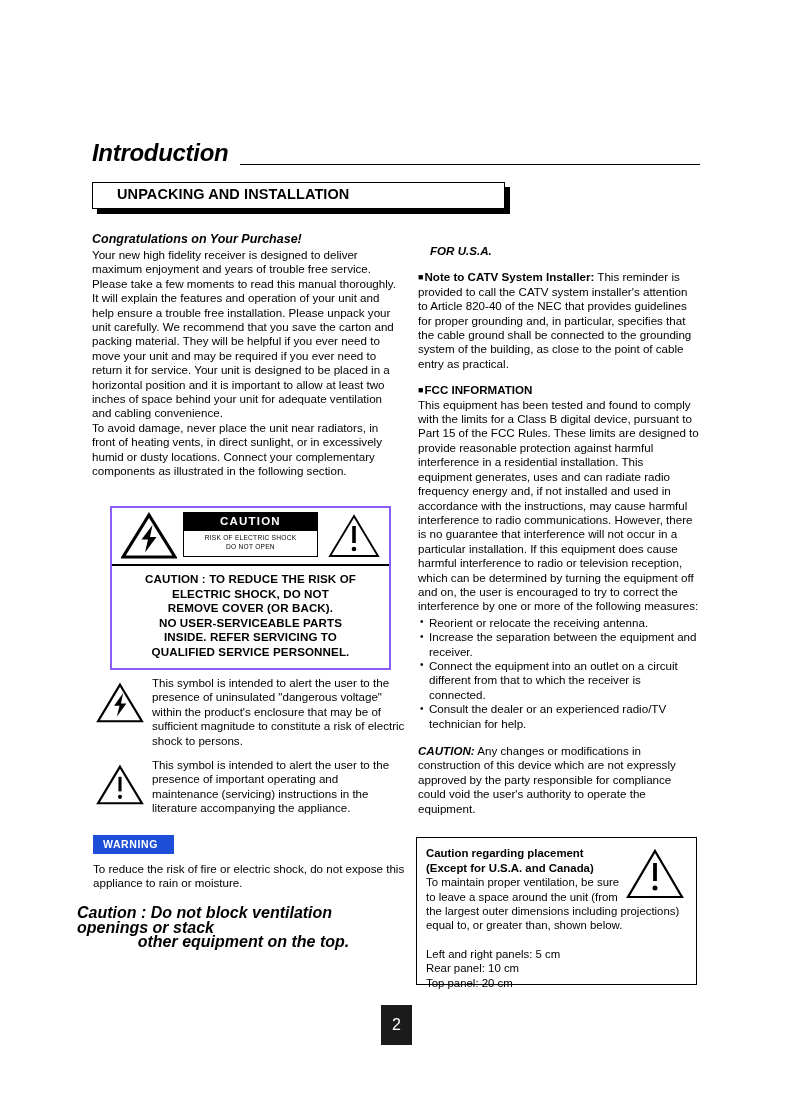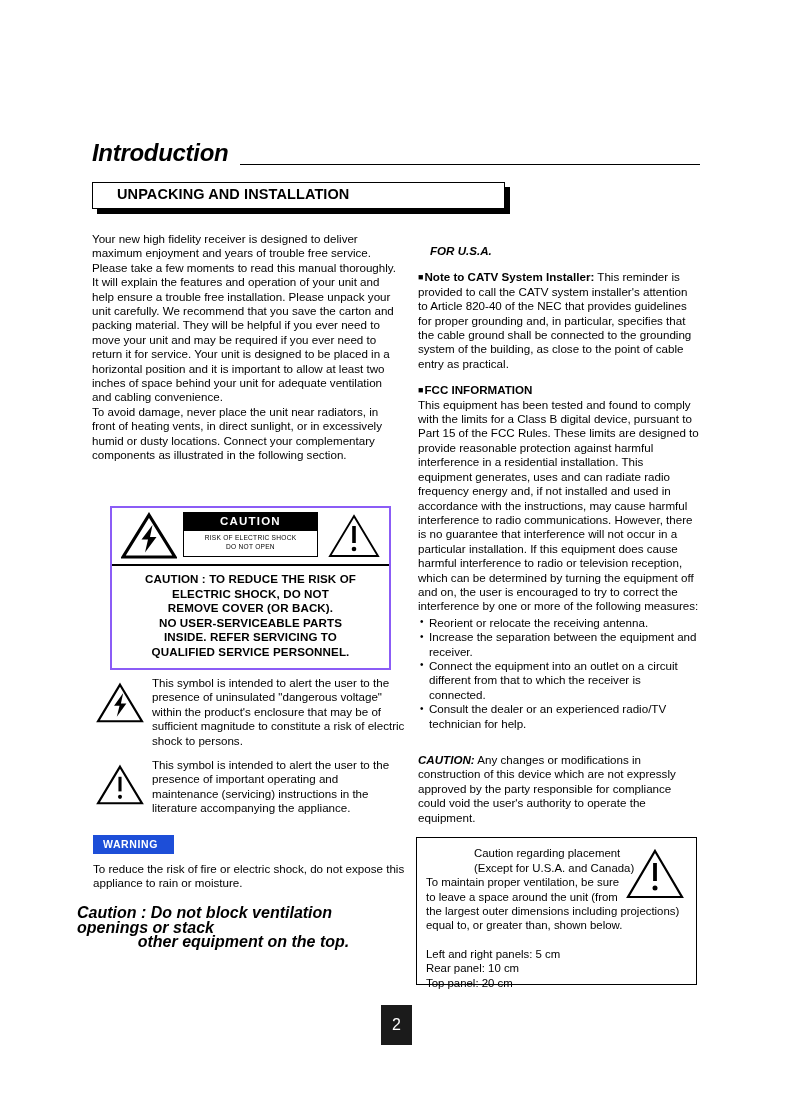--- a/index.html
+++ b/index.html
@@ -291,23 +291,22 @@
     line-height: 14.4px;
   }
   .placement-tri {
     position: absolute;
     right: 12px;
     top: 10px;
     width: 58px;
     height: 52px;
   }
   .placement-head {
-    font-weight: normal;
+    font-weight: bold;
     line-height: 14.6px;
-    margin-left: 48px;
   }
   .placement-narrow { width: 198px; }
   .placement-wide { width: 263px; }
   .placement-spacer { height: 14px; }
 
   
   .page-num {
     position: absolute;
     left: 381px;
     top: 1005px;
@@ -332,20 +331,21 @@
     <div class="header-rule"></div>
   </div>
 
   <div class="section-box-wrap">
     <div class="section-box-shadow"></div>
     <div class="section-box"></div>
     <div class="section-box-label">UNPACKING AND INSTALLATION</div>
   </div>
 
   <div class="col-left">
+    <div class="h-ital">Congratulations on Your Purchase!</div>
     <p class="para">Your new high fidelity receiver is designed to deliver maximum enjoyment and years of trouble free service. Please take a few moments to read this manual thoroughly. It will explain the features and operation of your unit and help ensure a trouble free installation. Please unpack your unit carefully. We recommend that you save the carton and packing material. They will be helpful if you ever need to move your unit and may be required if you ever need to return it for service. Your unit is designed to be placed in a horizontal position and it is important to allow at least two inches of space behind your unit for adequate ventilation and cabling convenience.</p>
     <p class="para">To avoid damage, never place the unit near radiators, in front of heating vents, in direct sunlight, or in excessively humid or dusty locations. Connect your complementary components as illustrated in the following section.</p>
   </div>
 
   <div class="caution-panel">
     <div class="caution-top">
 
       <svg class="tri-bolt" viewBox="0 0 56 48">
         <path d="M28 3 L54 45 L2 45 Z" fill="none" stroke="#000" stroke-width="3.2" stroke-linejoin="miter"></path>
         <path d="M31.5 13 L20.5 27.5 L27 27.5 L24 40.5 L35.5 25 L29 25 Z" fill="#000"></path>
@@ -412,21 +412,21 @@
     <p class="para" style="margin-top:12px;"><span class="sq-bullet">■</span><span class="bold">FCC INFORMATION</span></p>
     <p class="para">This equipment has been tested and found to comply with the limits for a Class B digital device, pursuant to Part 15 of the FCC Rules. These limits are designed to provide reasonable protection against harmful interference in a residential installation. This equipment generates, uses and can radiate radio frequency energy and, if not installed and used in accordance with the instructions, may cause harmful interference to radio communications. However, there is no guarantee that interference will not occur in a particular installation. If this equipment does cause harmful interference to radio or television reception, which can be determined by turning the equipment off and on, the user is encouraged to try to correct the interference by one or more of the following measures:</p>
 
     <ul class="measures">
       <li>Reorient or relocate the receiving antenna.</li>
       <li>Increase the separation between the equipment and receiver.</li>
       <li>Connect the equipment into an outlet on a circuit different from that to which the receiver is connected.</li>
       <li>Consult the dealer or an experienced radio/TV technician for help.</li>
     </ul>
 
-    <p class="para" style="margin-top:22px;"><span class="bi">CAUTION:</span><span> Any changes or modifications in construction of this device which are not expressly approved by the party responsible for compliance could void the user's authority to operate the equipment.</span></p>
+    <p class="para" style="margin-top:13px;"><span class="bi">CAUTION:</span><span> Any changes or modifications in construction of this device which are not expressly approved by the party responsible for compliance could void the user's authority to operate the equipment.</span></p>
   </div>
 
   <div class="placement-box">
     <div class="placement-inner">
       <svg class="placement-tri" viewBox="0 0 58 52">
         <path d="M29 3 L56 49 L2 49 Z" fill="none" stroke="#000" stroke-width="2.2" stroke-linejoin="miter"></path>
         <rect x="27.1" y="15" width="3.8" height="18" fill="#000"></rect>
         <circle cx="29" cy="40" r="2.5" fill="#000"></circle>
       </svg>
       <div class="placement-head placement-narrow">Caution regarding placement</div>

